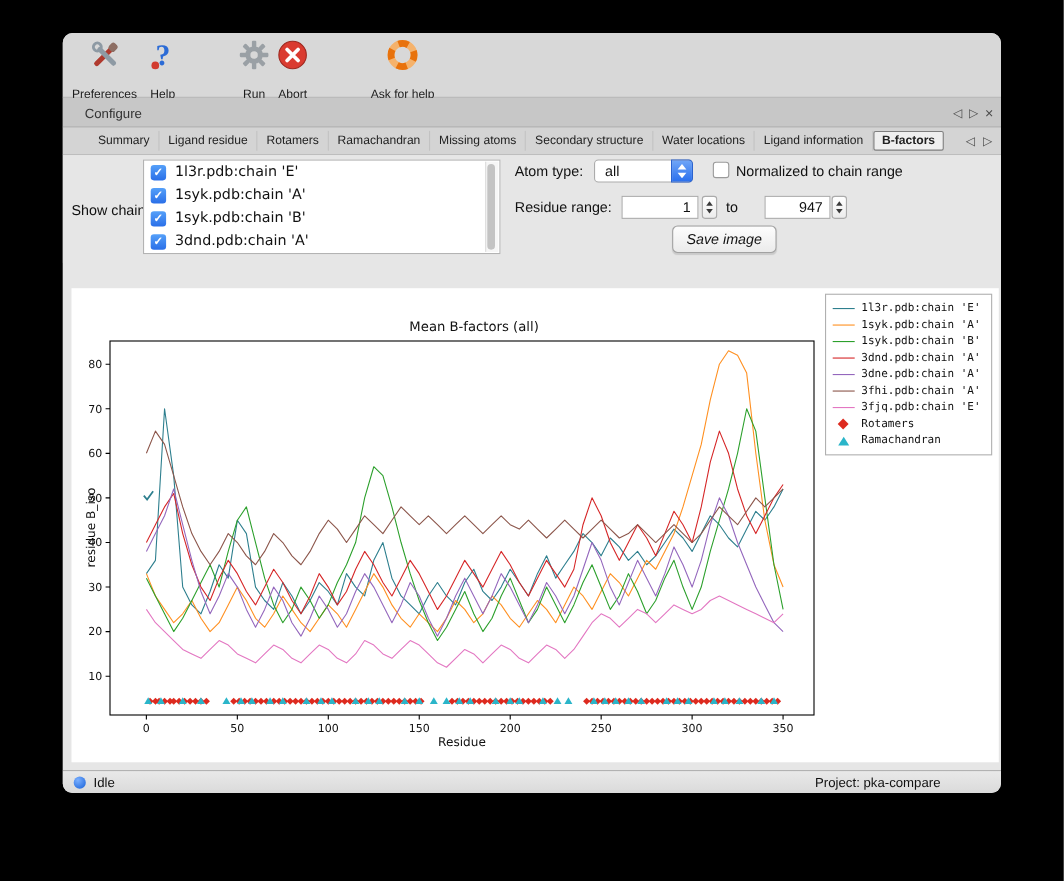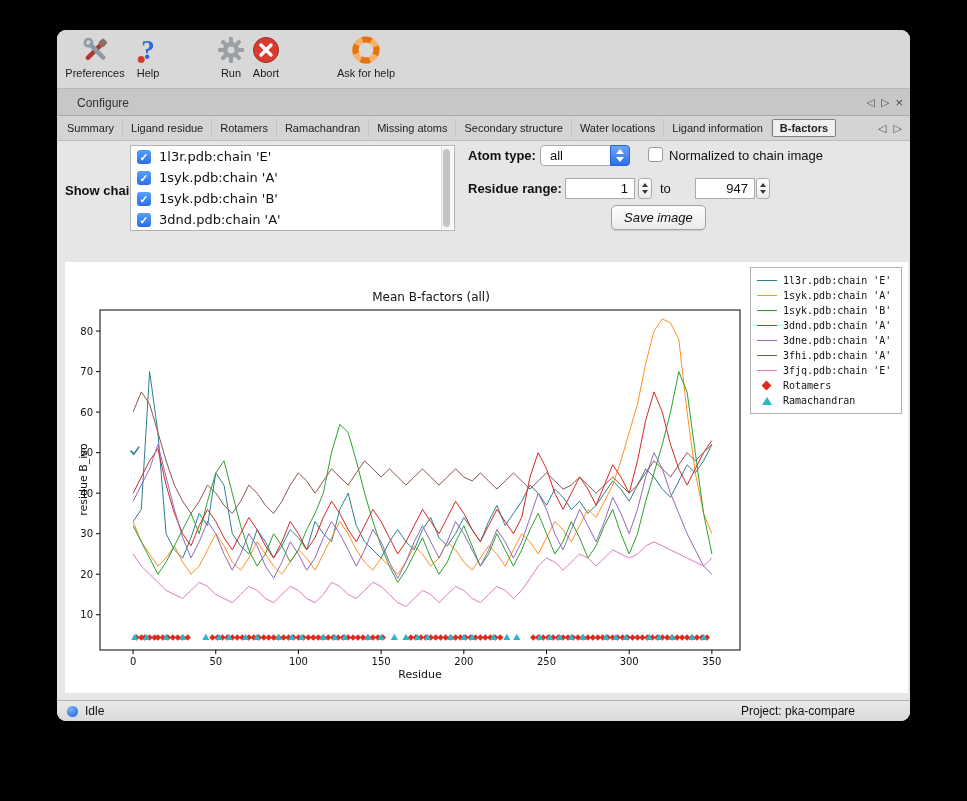--- a/index.html
+++ b/index.html
@@ -11,38 +11,38 @@
   .traffic{position:absolute;left:8px;top:5px;display:flex;gap:8px;}
   .tl{width:12px;height:12px;border-radius:50%;display:inline-block;box-sizing:border-box;}
   .tl.red{background:#ff5f57;border:1px solid #e0443e;}
   .tl.yellow{background:#febc2e;border:1px solid #d89e24;}
   .tl.green{background:#28c840;border:1px solid #1eaa33;}
   .wtitle{text-align:center;font-size:13px;line-height:21px;color:#3c3c3c;}
   
   .toolbar{height:58px;background:#d8d8d8;border-bottom:1px solid #b6b6b6;position:relative;}
   .tool{position:absolute;top:3px;transform:translateX(-50%);text-align:center;}
   .ticon{height:33px;display:flex;align-items:center;justify-content:center;}
-  .tlabel{font-size:11px;color:#1c1c1c;margin-top:1px;white-space:nowrap;}
+  .tlabel{font-size:11px;color:#1c1c1c;margin-top:14px;white-space:nowrap;}
   .qmark{font-size:27px;font-weight:bold;color:#2b6bd6;font-family:"Liberation Serif",serif;position:relative;line-height:28px;}
   .qdot{position:absolute;left:-4px;bottom:1px;width:7px;height:7px;border-radius:50%;background:#d23b2f;}
   
   .tabrow1{height:27px;background:#c7c7c7;border-bottom:1px solid #a9a9a9;position:relative;display:flex;align-items:flex-end;padding-left:8px;box-sizing:border-box;}
   .tab1{font-size:12px;color:#333;padding:5px 12px 5px 12px;white-space:nowrap;}
   .tab1.active{background:linear-gradient(#e9e9e9,#d9d9d9);border:1px solid #969696;border-bottom:none;border-radius:5px 5px 0 0;font-weight:bold;color:#111;}
   .tabnav{position:absolute;right:7px;top:0;height:100%;display:flex;align-items:center;gap:6px;color:#4c4c4c;font-size:11px;}
   .tabnav span{cursor:default;}
   
-  .tabrow2{height:25px;background:#d4d4d4;border-bottom:1px solid #bdbdbd;display:flex;align-items:center;padding-left:2px;position:relative;box-sizing:border-box;}
+  .tabrow2{height:25px;background:#d4d4d4;border-bottom:1px solid #bdbdbd;display:flex;align-items:center;padding-left:24px;position:relative;box-sizing:border-box;}
   .tab2{font-size:11px;color:#222;padding:3px 8px;white-space:nowrap;border-right:1px solid #c2c2c2;}
   .tab2:last-of-type{border-right:none;}
   .tab2.active{background:#efefef;border:1px solid #7e7e7e;border-radius:2px;font-weight:bold;padding:2px 7px;}
   .tabnav2{position:absolute;right:8px;display:flex;gap:7px;color:#4c4c4c;font-size:11px;}
   
   .controls{height:98px;background:#e6e6e6;position:relative;font-size:13px;color:#111;}
-  .blbl{position:absolute;font-weight:bold;white-space:nowrap;}
+  .blbl{position:absolute;font-weight:normal;white-space:nowrap;}
   .chainlist{position:absolute;left:73px;top:4px;width:325px;height:86px;background:#fff;border:1px solid #b3b3b3;box-sizing:border-box;overflow:hidden;}
   .chain-row{height:21px;display:flex;align-items:center;gap:8px;padding-left:6px;}
   .chain-label{font-family:"DejaVu Sans",sans-serif;font-size:13px;}
   .cbx{width:14px;height:14px;background:linear-gradient(#55a0f9,#2a6fe8);border-radius:3px;color:#fff;font-size:10.5px;line-height:14px;text-align:center;font-weight:bold;flex:0 0 auto;}
   .listscroll{position:absolute;right:1px;top:1px;bottom:1px;width:11px;background:#f6f6f6;border-left:1px solid #ddd;}
   .listthumb{position:absolute;left:1px;top:2px;width:7px;height:78px;background:#c3c3c3;border-radius:4px;}
   .dropdown{position:absolute;left:483px;top:4px;width:90px;height:21px;background:#fff;border:1px solid #ababab;border-radius:4px;box-sizing:border-box;}
   .dd-value{position:absolute;left:9px;top:2px;font-size:13px;}
   .dd-btn{position:absolute;right:-1px;top:-1px;width:20px;height:21px;background:linear-gradient(#6fa5f7,#2a70ee);border-radius:0 4px 4px 0;border:1px solid #2a63cf;box-sizing:border-box;}
   .dd-btn i{position:absolute;left:5px;width:0;height:0;border-left:4px solid transparent;border-right:4px solid transparent;}
@@ -197,21 +197,21 @@
     <span class="blbl" style="left:411px;top:7px;">Atom type:</span>
     <div class="dropdown">
       <span class="dd-value">all</span>
       <span class="dd-btn">
           <i class="up"></i>
           <i class="dn"></i>
         </span>
     </div>
 
     <span class="cbx-empty" style="left:591px;top:6px;"></span>
-    <span style="position:absolute;left:612px;top:7px;">Normalized to chain image</span>
+    <span style="position:absolute;left:612px;top:7px;">Normalized to chain range</span>
 
     <span class="blbl" style="left:411px;top:40px;">Residue range:</span>
     <input class="numfield" style="left: 508px; top: 37px; width: 70px;" value="1">
     <span class="stp" style="left:581px;top:37px;">
         <i class="up"></i>
         <i class="dn"></i>
       </span>
     <span style="position:absolute;left:603px;top:40px;">to</span>
     <input class="numfield" style="left: 638px; top: 37px; width: 60px;" value="947">
     <span class="stp" style="left:699px;top:37px;">

